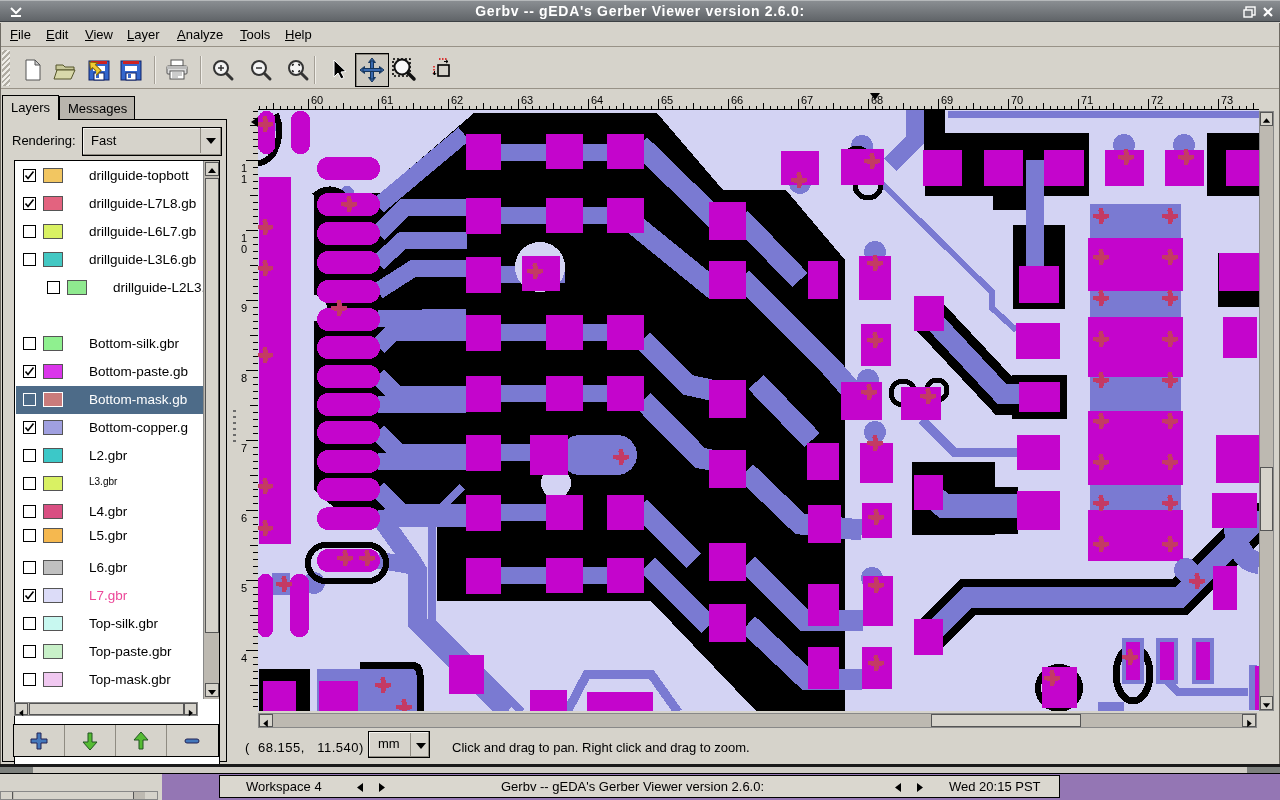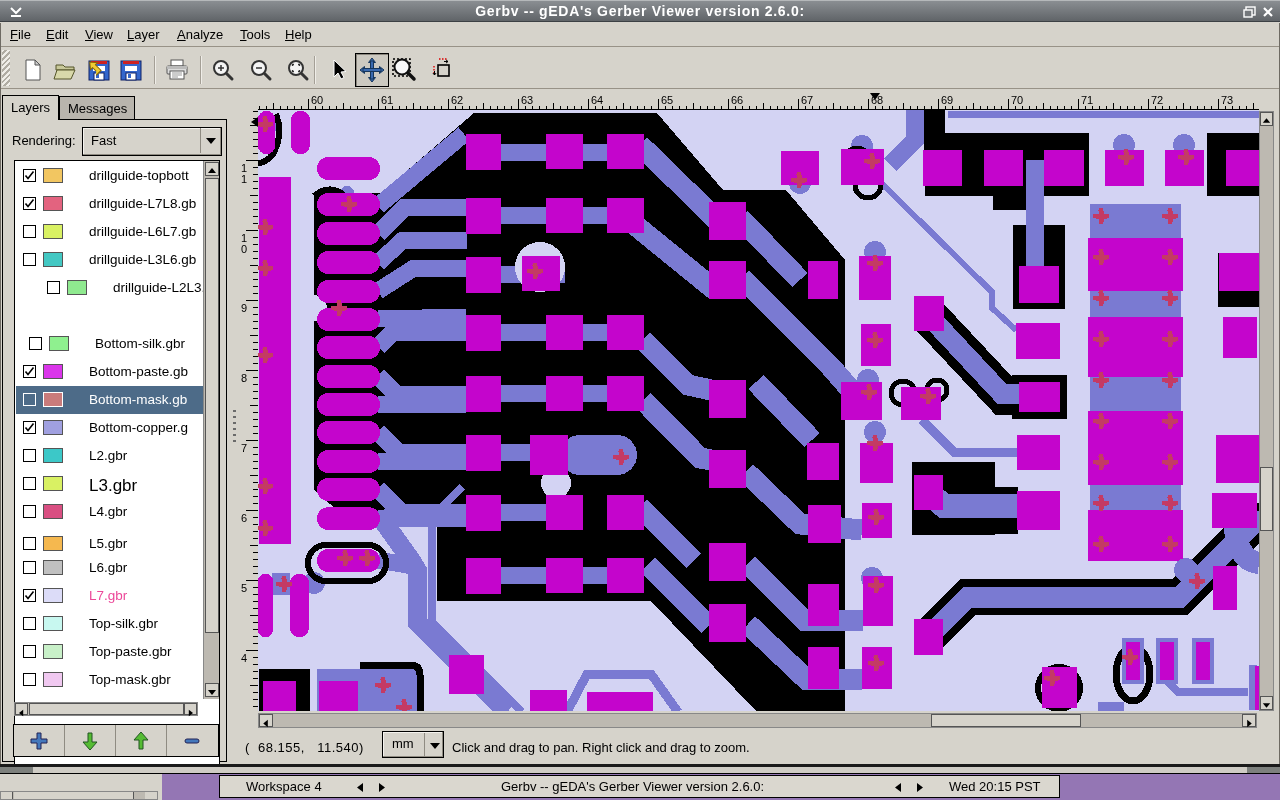--- a/index.html
+++ b/index.html
@@ -158,21 +158,21 @@
           <div style="position:absolute;left:27px;top:6px;width:20px;height:15px;background:#43c8c3;border:1px solid #555"></div>
           <div style="position:absolute;left:73px;top:6px;font-size:13.5px;color:#000;white-space:nowrap">drillguide-L3L6.gb</div>
         </div>
 <div style="position:absolute;left:0;top:112px;width:187px;height:28px;margin-left:24px;">
           <svg width="13" height="13" viewBox="0 0 13 13" style="position:absolute;left:7px;top:7px">
             <rect x="0.5" y="0.5" width="12" height="12" fill="#fff" stroke="#000"></rect>
           </svg>
           <div style="position:absolute;left:27px;top:6px;width:20px;height:15px;background:#8fe98f;border:1px solid #555"></div>
           <div style="position:absolute;left:73px;top:6px;font-size:13.5px;color:#000;white-space:nowrap">drillguide-L2L3.gb</div>
         </div>
-<div style="position:absolute;left:6px;top:168px;width:180px;height:28px;">
+<div style="position:absolute;left:0;top:168px;width:180px;height:28px;">
           <svg width="13" height="13" viewBox="0 0 13 13" style="position:absolute;left:7px;top:7px">
             <rect x="0.5" y="0.5" width="12" height="12" fill="#fff" stroke="#000"></rect>
           </svg>
           <div style="position:absolute;left:27px;top:6px;width:20px;height:15px;background:#8ff08f;border:1px solid #555"></div>
           <div style="position:absolute;left:73px;top:6px;font-size:13.5px;color:#000;white-space:nowrap">Bottom-silk.gbr</div>
         </div>
 <div style="position:absolute;left:0;top:196px;width:187px;height:28px;">
           <svg width="13" height="13" viewBox="0 0 13 13" style="position:absolute;left:7px;top:7px">
             <rect x="0.5" y="0.5" width="12" height="12" fill="#fff" stroke="#000"></rect>
             <path d="M2.5,6.5 L5,9.5 L10.5,2.5" stroke="#000" stroke-width="1.6" fill="none"></path>
@@ -200,30 +200,30 @@
             <rect x="0.5" y="0.5" width="12" height="12" fill="#fff" stroke="#000"></rect>
           </svg>
           <div style="position:absolute;left:27px;top:6px;width:20px;height:15px;background:#3cc8c8;border:1px solid #555"></div>
           <div style="position:absolute;left:73px;top:6px;font-size:13.5px;color:#000;white-space:nowrap">L2.gbr</div>
         </div>
 <div style="position:absolute;left:0;top:308px;width:187px;height:28px;">
           <svg width="13" height="13" viewBox="0 0 13 13" style="position:absolute;left:7px;top:7px">
             <rect x="0.5" y="0.5" width="12" height="12" fill="#fff" stroke="#000"></rect>
           </svg>
           <div style="position:absolute;left:27px;top:6px;width:20px;height:15px;background:#d9f163;border:1px solid #555"></div>
-          <div style="position:absolute;left:73px;top:6px;font-size:17px;color:#000;white-space:nowrap">L3.gbr</div>
+          <div style="position:absolute;left:73px;top:6px;font-size:10px;color:#000;white-space:nowrap">L3.gbr</div>
         </div>
 <div style="position:absolute;left:0;top:336px;width:187px;height:28px;">
           <svg width="13" height="13" viewBox="0 0 13 13" style="position:absolute;left:7px;top:7px">
             <rect x="0.5" y="0.5" width="12" height="12" fill="#fff" stroke="#000"></rect>
           </svg>
           <div style="position:absolute;left:27px;top:6px;width:20px;height:15px;background:#d94f82;border:1px solid #555"></div>
           <div style="position:absolute;left:73px;top:6px;font-size:13.5px;color:#000;white-space:nowrap">L4.gbr</div>
         </div>
-<div style="position:absolute;left:0;top:368px;width:207px;height:28px;text-align:right;">
+<div style="position:absolute;left:0;top:360px;width:207px;height:28px;text-align:right;">
           <svg width="13" height="13" viewBox="0 0 13 13" style="position:absolute;left:7px;top:7px">
             <rect x="0.5" y="0.5" width="12" height="12" fill="#fff" stroke="#000"></rect>
           </svg>
           <div style="position:absolute;left:27px;top:6px;width:20px;height:15px;background:#f5b84f;border:1px solid #555"></div>
           <div style="position:absolute;left:73px;top:6px;font-size:13.5px;color:#000;white-space:nowrap">L5.gbr</div>
         </div>
 <div style="position:absolute;left:0;top:392px;width:187px;height:28px;">
           <svg width="13" height="13" viewBox="0 0 13 13" style="position:absolute;left:7px;top:7px">
             <rect x="0.5" y="0.5" width="12" height="12" fill="#fff" stroke="#000"></rect>
           </svg>
@@ -823,21 +823,21 @@
         <path d="M8,2 L3,6 L8,10 Z" fill="#000"></path>
       </svg></div>
   <div class="abs" style="left:672px;top:0px;width:150px;height:13px;background:#d6d3cb;border:1px solid #555"></div>
   <div class="abs" style="left:983px;top:0px;width:14px;height:13px;background:#d6d3cb;border:1px solid #555"><svg width="12" height="11" viewBox="0 0 12 12">
         <path d="M4,2 L9,6 L4,10 Z" fill="#000"></path>
       </svg></div>
 </div>
 
 <div class="abs" style="left:240px;top:728px;width:1040px;height:36px;background:#d6d3cb">
   <div class="abs" style="left:5px;top:12px;font-size:13px;white-space:pre;letter-spacing:0.5px">(  68.155,   11.540)</div>
-  <div class="abs" style="left:142px;top:3px;width:62px;height:27px;background:#d6d3cb;border:1px solid #000;box-shadow:inset -1px -1px 0 #8f8b82, inset 1px 1px 0 #f4f2ee">
+  <div class="abs" style="left:128px;top:3px;width:62px;height:27px;background:#d6d3cb;border:1px solid #000;box-shadow:inset -1px -1px 0 #8f8b82, inset 1px 1px 0 #f4f2ee">
     <div class="abs" style="left:9px;top:4px;font-size:13px">mm</div>
     <div class="abs" style="left:41px;top:1px;width:1px;height:24px;background:#8f8b82"></div>
     <svg class="abs" style="left:46px;top:10px" width="12" height="8" viewBox="0 0 12 8">
         <path d="M1,1 L11,1 L6,7 Z" fill="#000"></path>
       </svg>
   </div>
   <div class="abs" style="left:212px;top:12px;font-size:13px">Click and drag to pan. Right click and drag to zoom.</div>
 </div>
 
 <div class="abs" style="left:0;top:23px;width:1px;height:741px;background:#6e6a63"></div>

